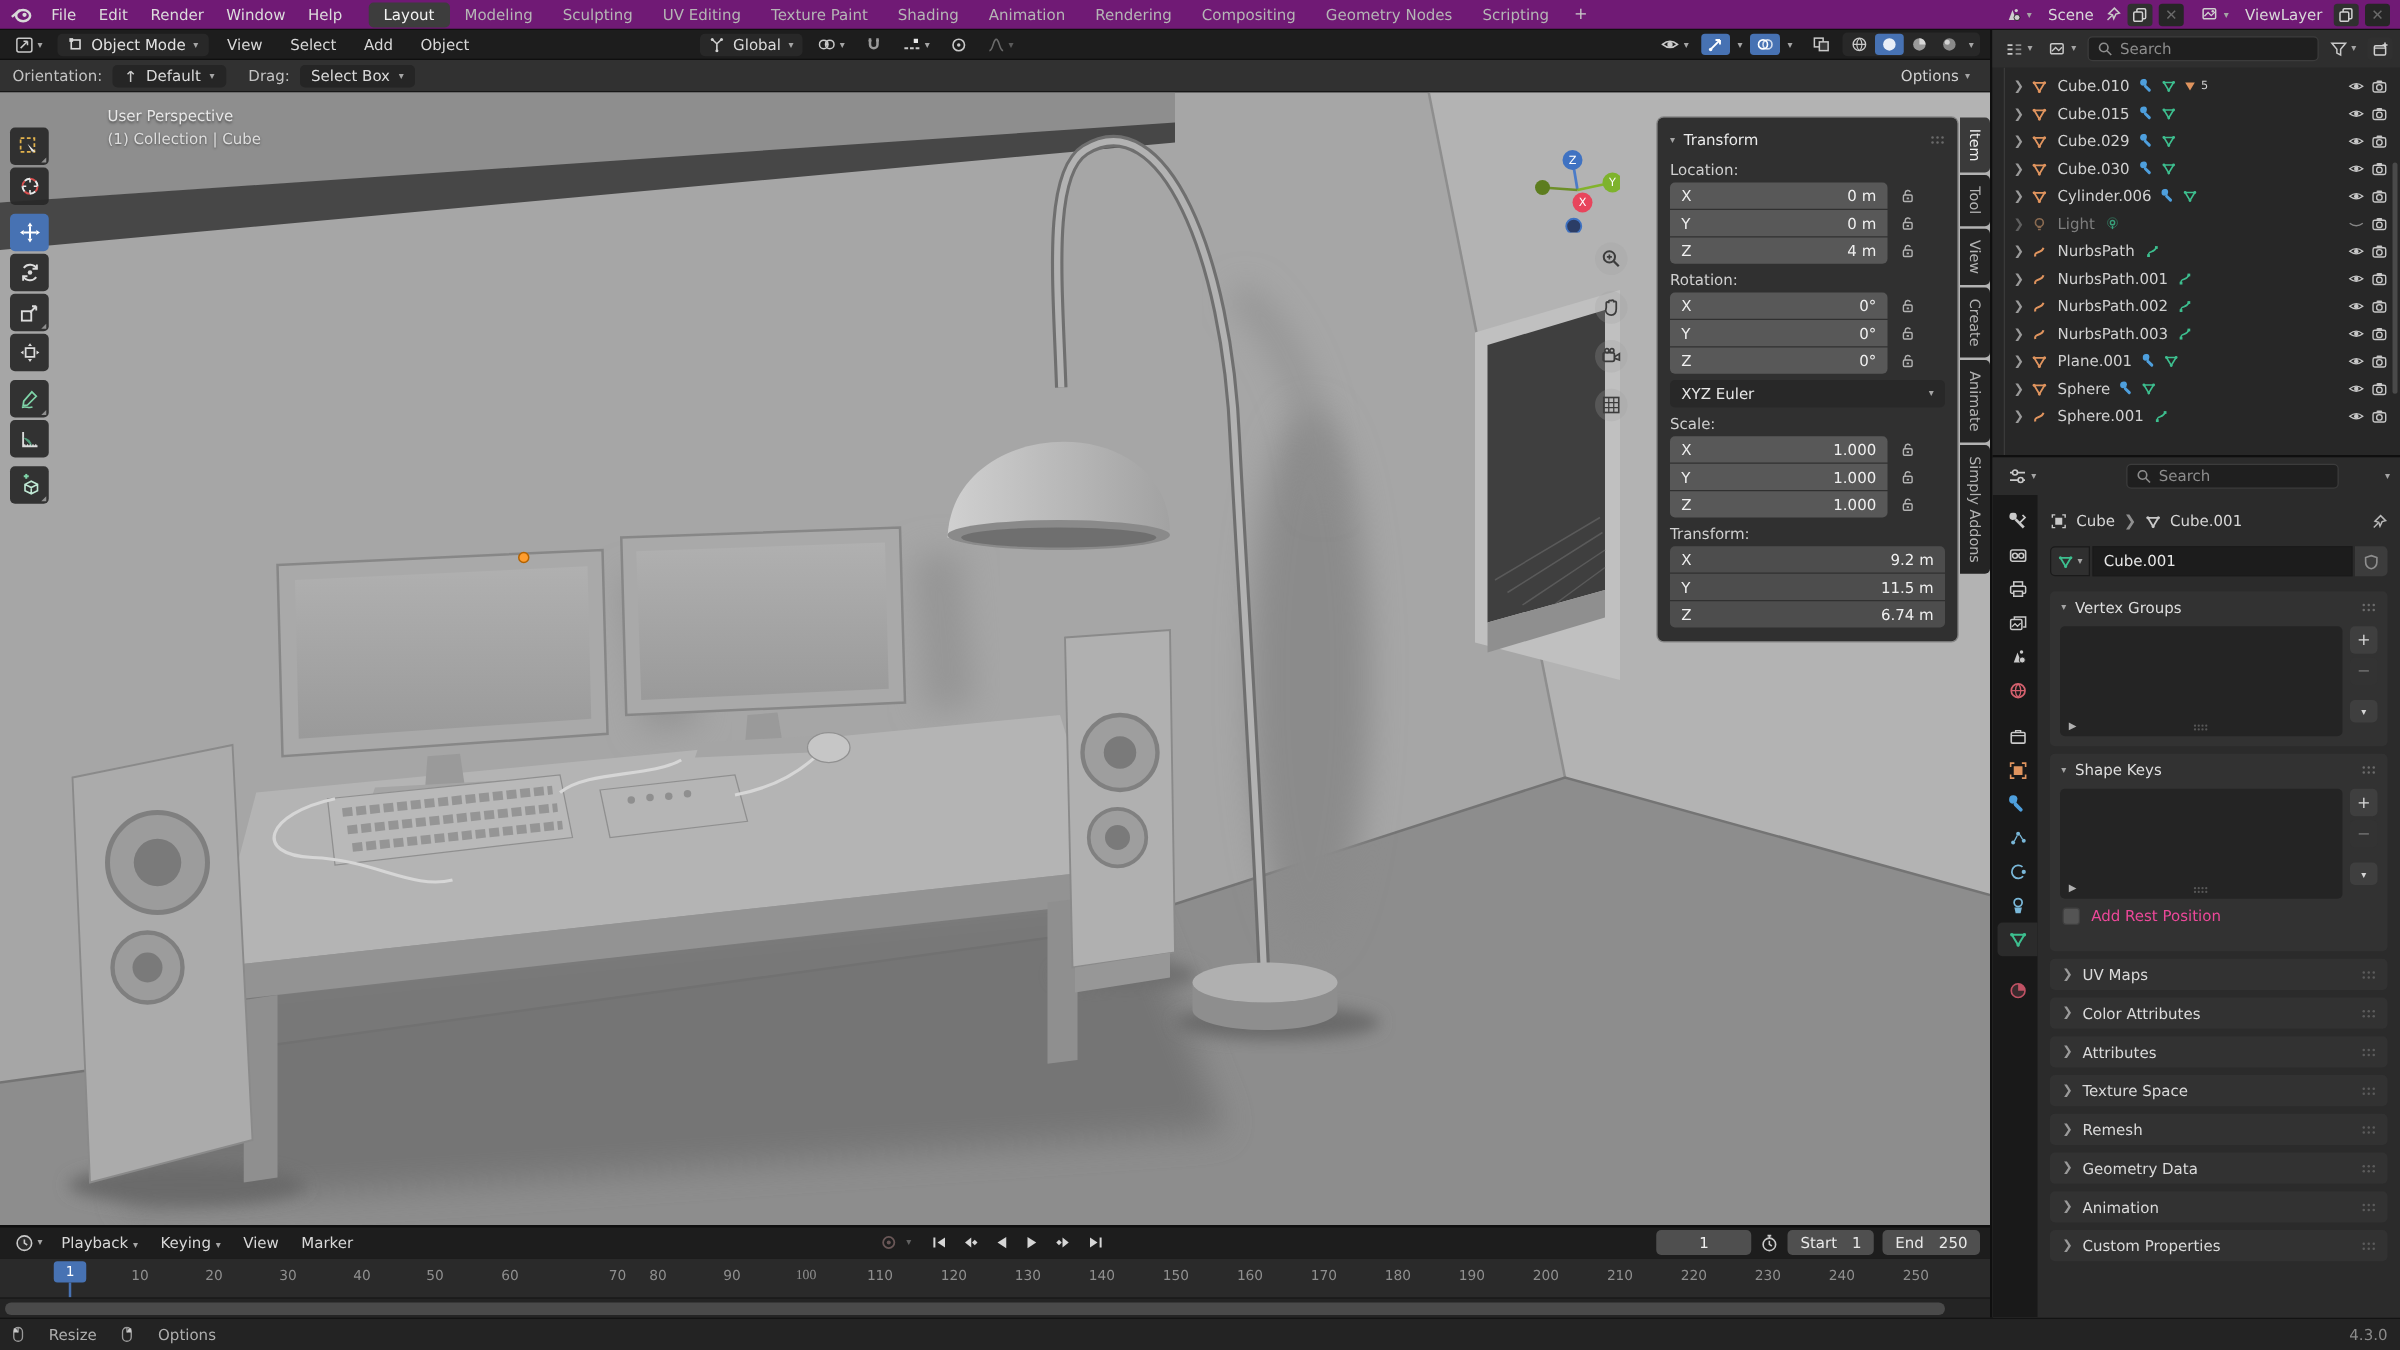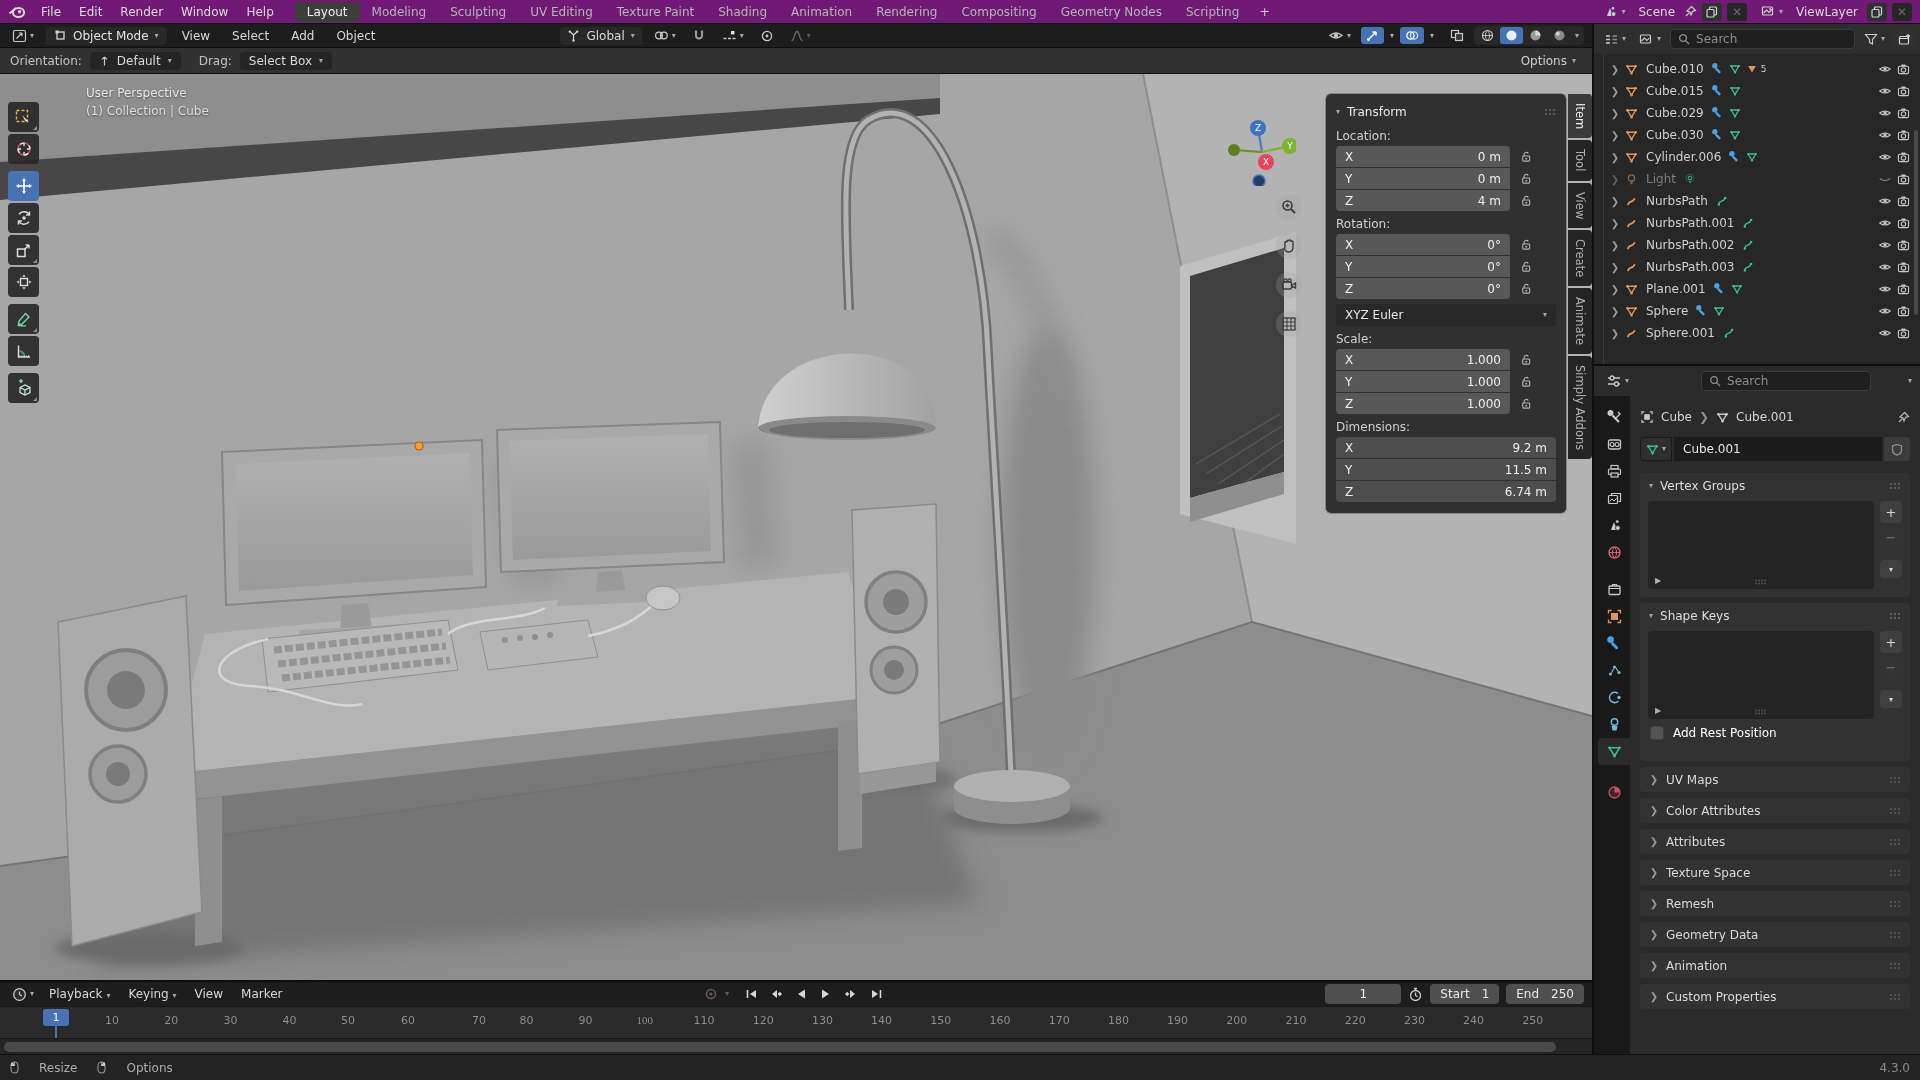--- a/index.html
+++ b/index.html
@@ -121,21 +121,21 @@
 .sec-body{display:flex;gap:6px;padding:2px 8px 0 8px}
 .listbox{flex:1;height:88px;background:#242424;border-radius:4px;position:relative}
 .lb-play{position:absolute;left:7px;bottom:4px;color:#b0b0b0;font-size:8px}
 .lb-grip{position:absolute;left:50%;bottom:4px;transform:translateX(-50%);opacity:.5}
 .btncol{display:flex;flex-direction:column;gap:3px}
 .mini{width:22px;height:22px;background:#3f3f3f;border-radius:4px;display:flex;align-items:center;justify-content:center;color:#d6d6d6;font-size:13px}
 .mini.dim{color:#757575;background:#333}
 .mini.mchev{height:18px;margin-top:9px;font-size:8px}
 .chkrow{display:flex;align-items:center;gap:9px;height:28px;padding:0 10px;margin-bottom:6px}
 .chk{width:14px;height:14px;background:#545454;border-radius:3px;border:1px solid #404040}
-.chklbl{color:#ffffff}
+.chklbl{color:#ec4899}
 .crow{height:25px;background:#323232;border-radius:4px;margin-bottom:6px;display:flex;align-items:center;gap:7px;padding:0 9px;color:#dadada}
 .crow .grip{opacity:.4}
 
 .statusbar{height:26px;background:#232323;border-top:1px solid #0f0f0f;display:flex;align-items:center;gap:20px;padding:0 10px;color:#aeaeae}
 .sitem{display:flex;align-items:center;gap:20px}
 .version{margin-left:auto;color:#8a8a8a}
 </style>
 </head>
 <body>
 
@@ -711,21 +711,21 @@
               <span class="val">1.000</span>
             </div>
           <span class="lockw">
               <svg width="13" height="13" viewBox="0 0 14 14">
                 <rect x="4" y="6.5" width="7.5" height="5.5" rx="1" fill="none" stroke="currentColor" stroke-width="1.2"></rect>
                 <path d="M5.5 6.5 V4.8 A2.4 2.4 0 0 1 10 3.8" fill="none" stroke="currentColor" stroke-width="1.2"></path>
                 <rect x="6.8" y="8.6" width="2" height="1.6" fill="currentColor"></rect>
               </svg>
             </span>
         </div>
-        <div class="plabel">Dimensions:</div>
+        <div class="plabel">Transform:</div>
         <div class="frow">
             <div class="field wide r-top">
               <span>X</span>
               <span class="val">9.2 m</span>
             </div>
           </div>
         <div class="frow">
             <div class="field wide r-mid">
               <span>Y</span>
               <span class="val">11.5 m</span>
@@ -814,21 +814,21 @@
       </div>
     </div>
     <div class="tl-ruler">
       <div>
           <span class="tick" style="left: 112px;">10</span>
           <span class="tick" style="left: 171.2px;">20</span>
           <span class="tick" style="left: 230.4px;">30</span>
           <span class="tick" style="left: 289.6px;">40</span>
           <span class="tick" style="left: 348px;">50</span>
           <span class="tick" style="left: 408px;">60</span>
-          <span class="tick" style="left: 479px; text-align: right;">70</span>
+          <span class="tick" style="left: 494px; text-align: right;">70</span>
           <span class="tick" style="left: 526.4px;">80</span>
           <span class="tick" style="left: 585.6px;">90</span>
           <span class="tick" style="left: 644.8px; font-family: Liberation Serif, serif;">100</span>
           <span class="tick" style="left: 704px;">110</span>
           <span class="tick" style="left: 763.2px;">120</span>
           <span class="tick" style="left: 822.4px;">130</span>
           <span class="tick" style="left: 881.6px;">140</span>
           <span class="tick" style="left: 940.8px;">150</span>
           <span class="tick" style="left: 1000px;">160</span>
           <span class="tick" style="left: 1059.2px;">170</span>

